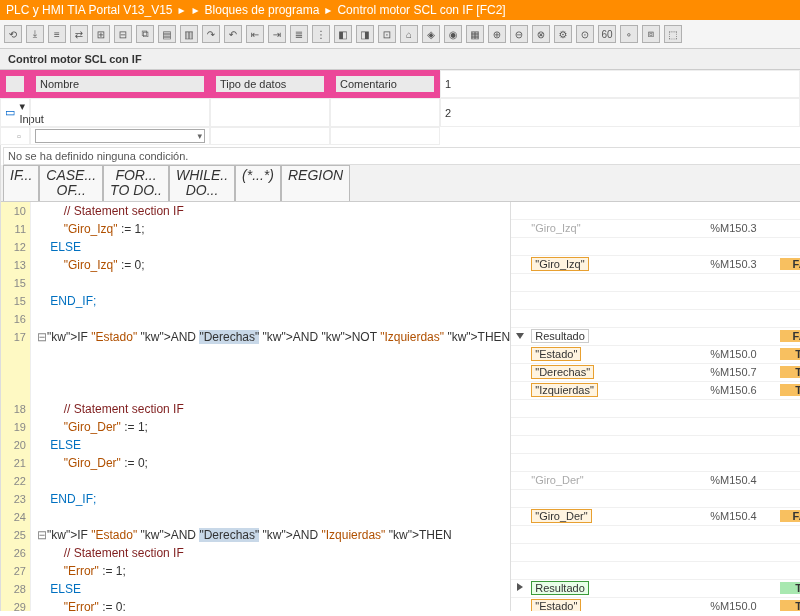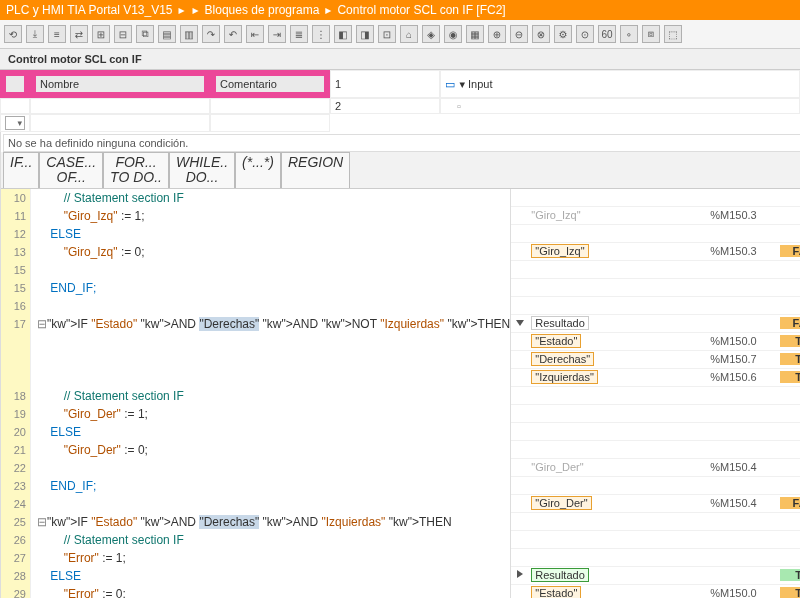--- a/index.html
+++ b/index.html
@@ -19,21 +19,21 @@
   .mainEditor { flex: 1; display: flex; flex-direction: column; }
   .noCond { background: #fff; border: 1px solid #ddd; margin: 2px 2px 0 2px; padding: 2px 4px; color: #555; }
   .tabsRow { background: #f2f2f2; border-bottom: 1px solid #ccc; display: flex; gap: 0; padding: 0 2px; }
   .miniTab { border: 1px solid #bbb; border-bottom: none; background: #f8f8f8; padding: 2px 6px; font-size: 14px; line-height: 1.1; text-align: center; font-style: italic; }
   .codeArea { flex: 1; display: flex; overflow: auto; }
   .lineNumCol { width: 30px; background: #fef9c3; color: #888; text-align: right; padding-right: 4px; border-right: 1px solid #eee; }
   .codeCol { flex: 1; padding-left: 6px; font-family: Consolas, monospace; font-size: 12px; white-space: pre; }
   .monitorCol { width: 330px; border-left: 1px solid #ddd; }
   .codeLine { height: 18px; line-height: 18px; }
   .kw { color: #0070c0; }
-  .cmt { color: #0f766e; }
+  .cmt { color: #7f1d1d; }
   .str { color: #b05000; }
   .hlSel { background: #c8d8e8; }
   .monRow { height: 18px; display: grid; grid-template-columns: 18px 1fr 70px 60px; align-items: center; border-bottom: 1px solid #f0f0f0; font-family: Consolas, monospace; font-size: 11px; }
   .monRow .marker { text-align: center; color: #555; font-size: 9px; }
   .monRow .name { padding-left: 2px; }
   .monRow .addr { color: #555; }
   .monRow .val { text-align: center; font-weight: bold; }
   .valTRUE { background: #f8c060; }
   .valFALSE { background: #f8c060; }
   .valGreen { background: #a8e8b0; }
@@ -86,20 +86,21 @@
     <span class="tb-icon">∘</span>
     <span class="tb-icon">⧈</span>
     <span class="tb-icon">⬚</span>
   </div>
 
 <div class="subtitle">Control motor SCL con IF</div>
 
 <div class="iface" id="iface">
     <div class="ih"></div>
     <div class="ih">Nombre</div>
+    <div class="ih">Tipo de datos</div>
     <div class="ih">Comentario</div>
     <div class="icell">1</div>
     <div class="icell"><span style="color:#06c">▭</span> ▾ Input</div>
     <div class="icell"></div>
     <div class="icell"></div>
     <div class="icell"></div>
     <div class="icell">2</div>
     <div class="icell">
       <span style="color:#aaa;margin-left:12px">▫ <agregar></agregar></span>
     </div>

